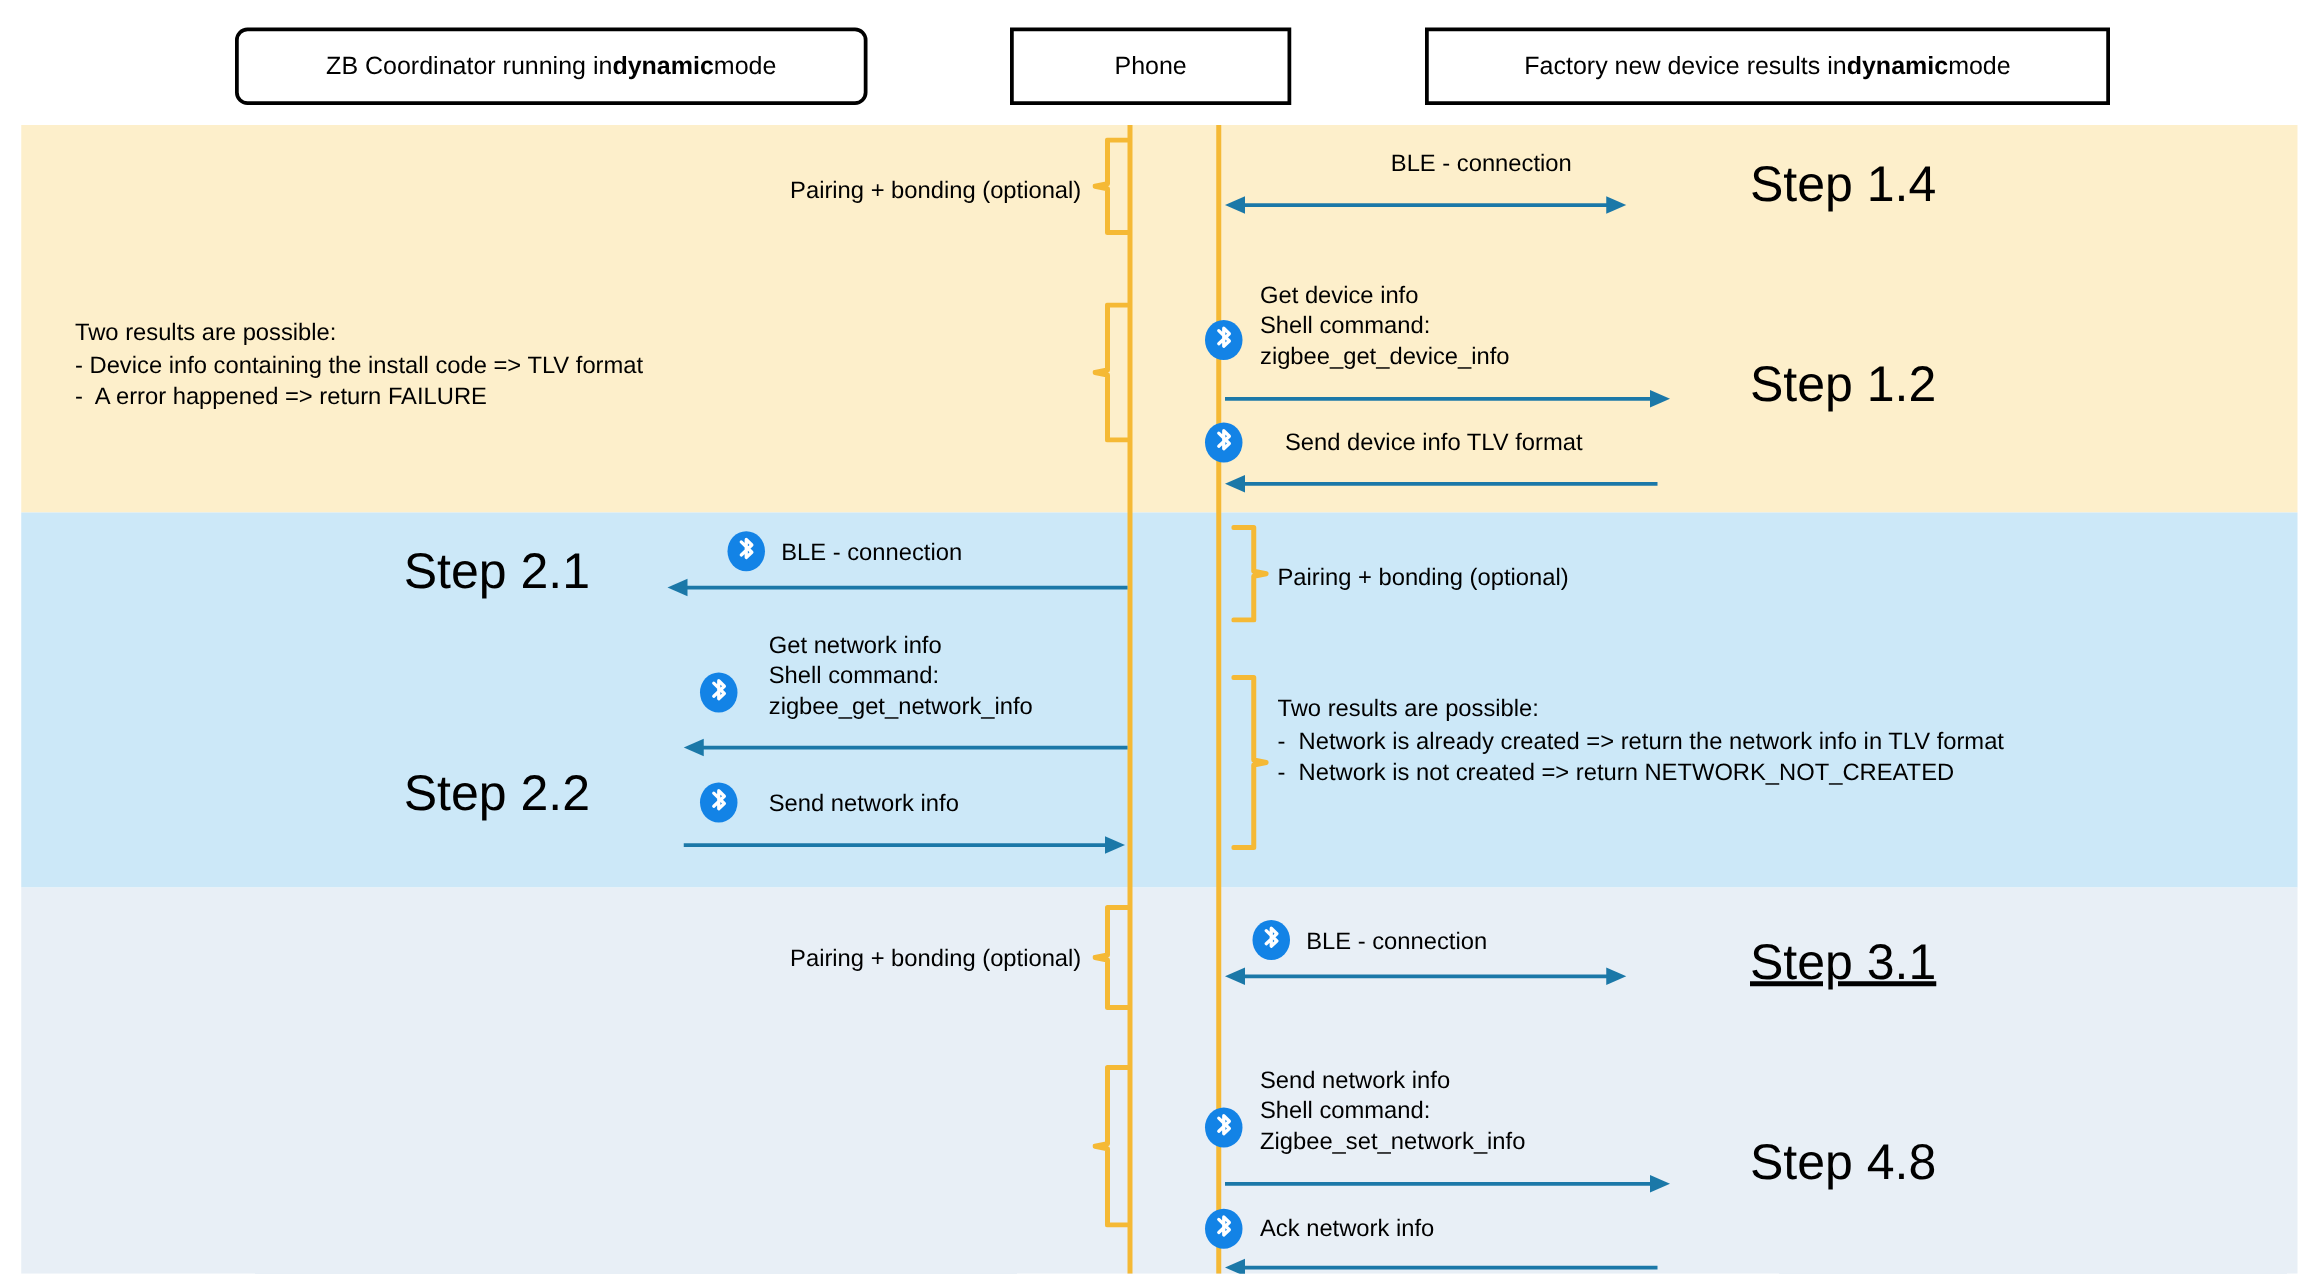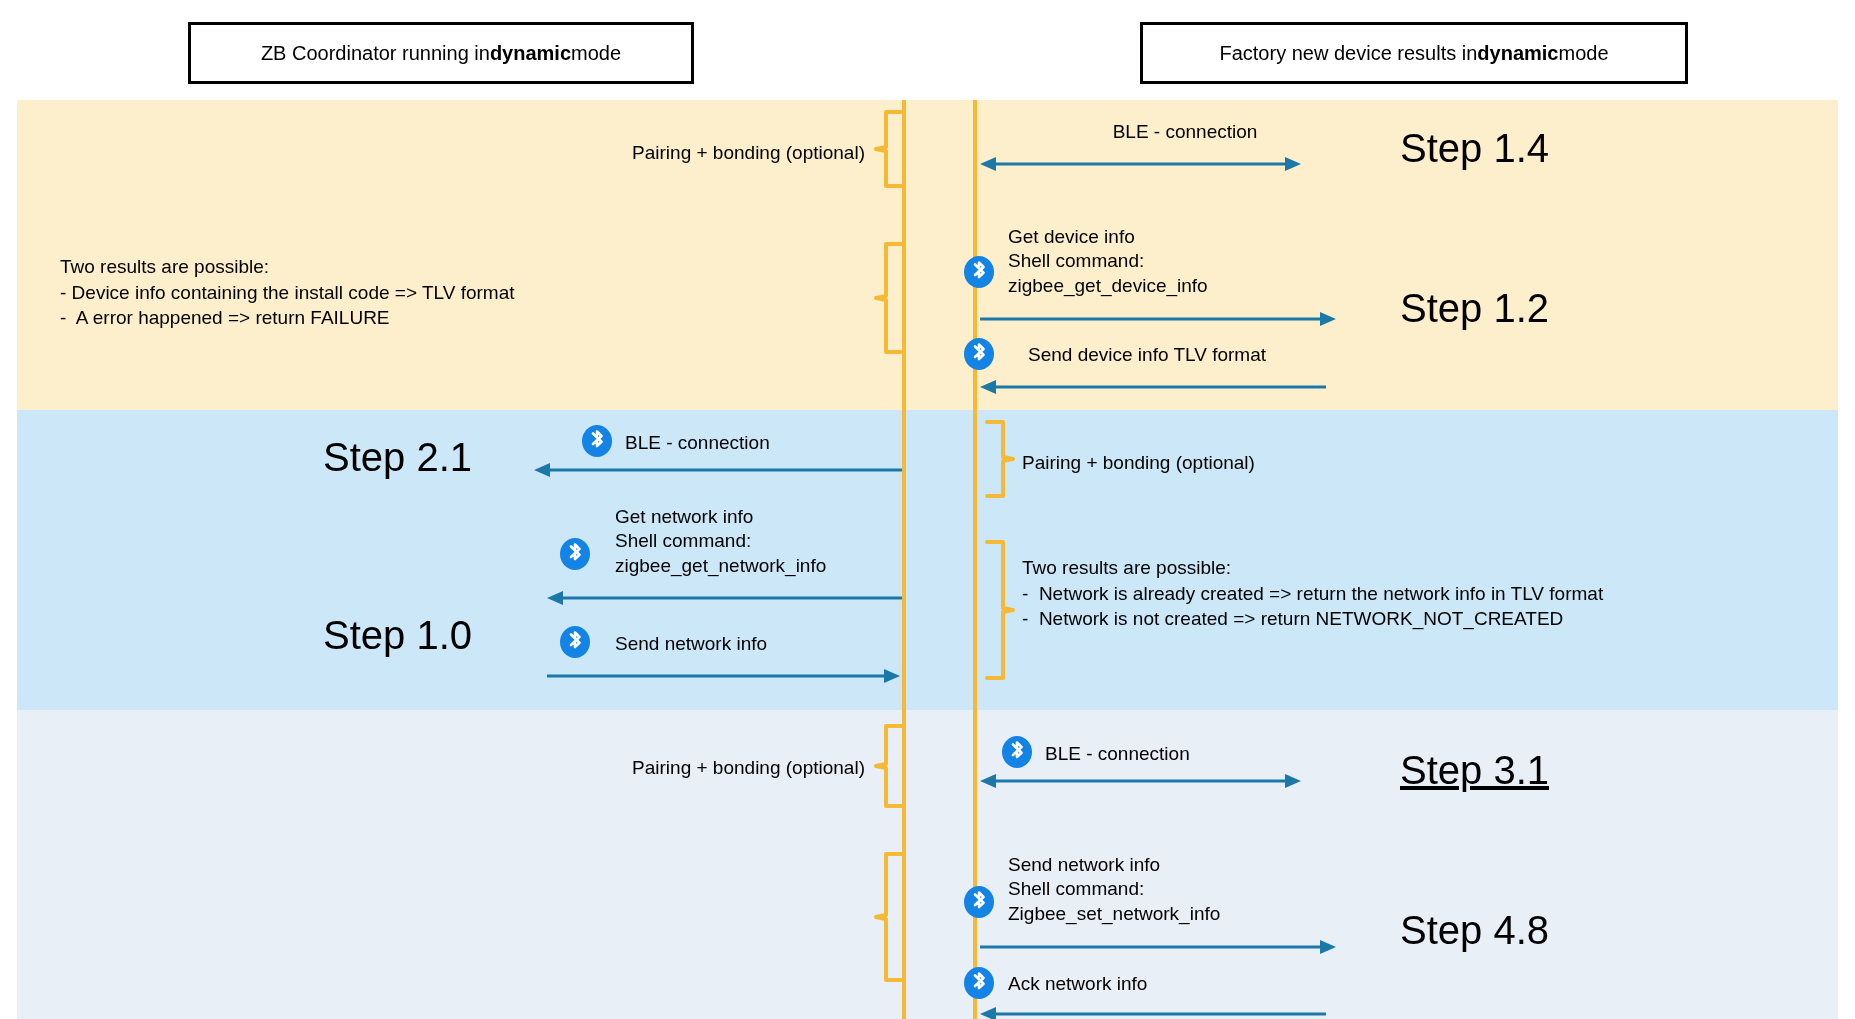--- a/index.html
+++ b/index.html
@@ -4,21 +4,21 @@
 <style>
   html,body{margin:0;padding:0;background:#fff;}
   body{width:1855px;height:1019px;position:relative;
        font-family:"Liberation Sans","DejaVu Sans",sans-serif;color:#000;}
   .stage{position:absolute;left:0;top:0;width:1855px;height:1019px;overflow:hidden;}
 
   
   .hdr{position:absolute;background:#fff;border:3px solid #000;
        display:flex;align-items:center;justify-content:center;
        font-size:20px;line-height:1.2;text-align:center;box-sizing:border-box;}
-  #hdr-coord{left:188px;top:22px;width:506px;height:62px;}
+  #hdr-coord{left:188px;top:22px;width:506px;height:62px;border-radius:10px;}
   #hdr-phone{left:808px;top:22px;width:225px;height:62px;}
   #hdr-device{left:1140px;top:22px;width:548px;height:62px;}
   .hdr b{font-weight:bold;}
 
   
   .band{position:absolute;left:17px;width:1821px;box-sizing:border-box;}
   #band1{top:100px;height:310px;background:#FDEFCB;}
   #band2{top:410px;height:300px;background:#CCE8F8;}
   #band3{top:710px;height:309px;background:#E8EFF6;}
 
@@ -53,20 +53,23 @@
   <div class="band" id="band1"></div>
   <div class="band" id="band2"></div>
   <div class="band" id="band3"></div>
 
   <div class="hdr" id="hdr-coord">
       <span>ZB Coordinator running in </span>
       <b>dynamic</b>
       <span> mode</span>
     </div>
 
+  <div class="hdr" id="hdr-phone">
+      <span>Phone</span>
+    </div>
 
   <div class="hdr" id="hdr-device">
       <span>Factory new device results in </span>
       <b>dynamic</b>
       <span> mode</span>
     </div>
 
   <div class="lifeline" style="left:902px;top:100px;height:919px;"></div>
   <div class="lifeline" style="left:973px;top:100px;height:919px;"></div>
 
@@ -180,21 +183,21 @@
       <path d="M13 9.5 L21.5 17.8 L17 22 L17 7.5 L21.5 12 L13 20" fill="none" stroke="#fff" stroke-width="2.6" stroke-linecap="round" stroke-linejoin="round"></path>
     </svg>
   </div>
   <div class="msg" style="left:615px;top:632px;">Send network info</div>
   <div class="arrow" style="left:545px;top:667px;width:357px;">
     <svg width="357" height="18" viewBox="0 0 357 18">
       <line x1="2" y1="9" x2="341" y2="9" stroke="#1B78A8" stroke-width="3"></line>
       <path d="M355 9 L339 2 L339 16 Z" fill="#1B78A8"></path>
     </svg>
   </div>
-  <div class="step" style="left:323px;top:615px;">Step 1.0</div>
+  <div class="step" style="left:323px;top:615px;">Step 2.2</div>
 
   <div class="brace" style="left:874px;top:724px;">
     <svg width="30" height="84" viewBox="0 0 30 84">
       <path d="M28 2 L12 2 L12 40 L2 42 L12 44 L12 82 L28 82" fill="none" stroke="#F5B935" stroke-width="4" stroke-linecap="round" stroke-linejoin="round"></path>
     </svg>
   </div>
   <div class="txt r" style="left:470px;top:755px;width:395px;">Pairing + bonding (optional)</div>
 
   <div class="bt" style="left:1000px;top:735px;">
     <svg width="34" height="34" viewBox="0 0 34 34">

